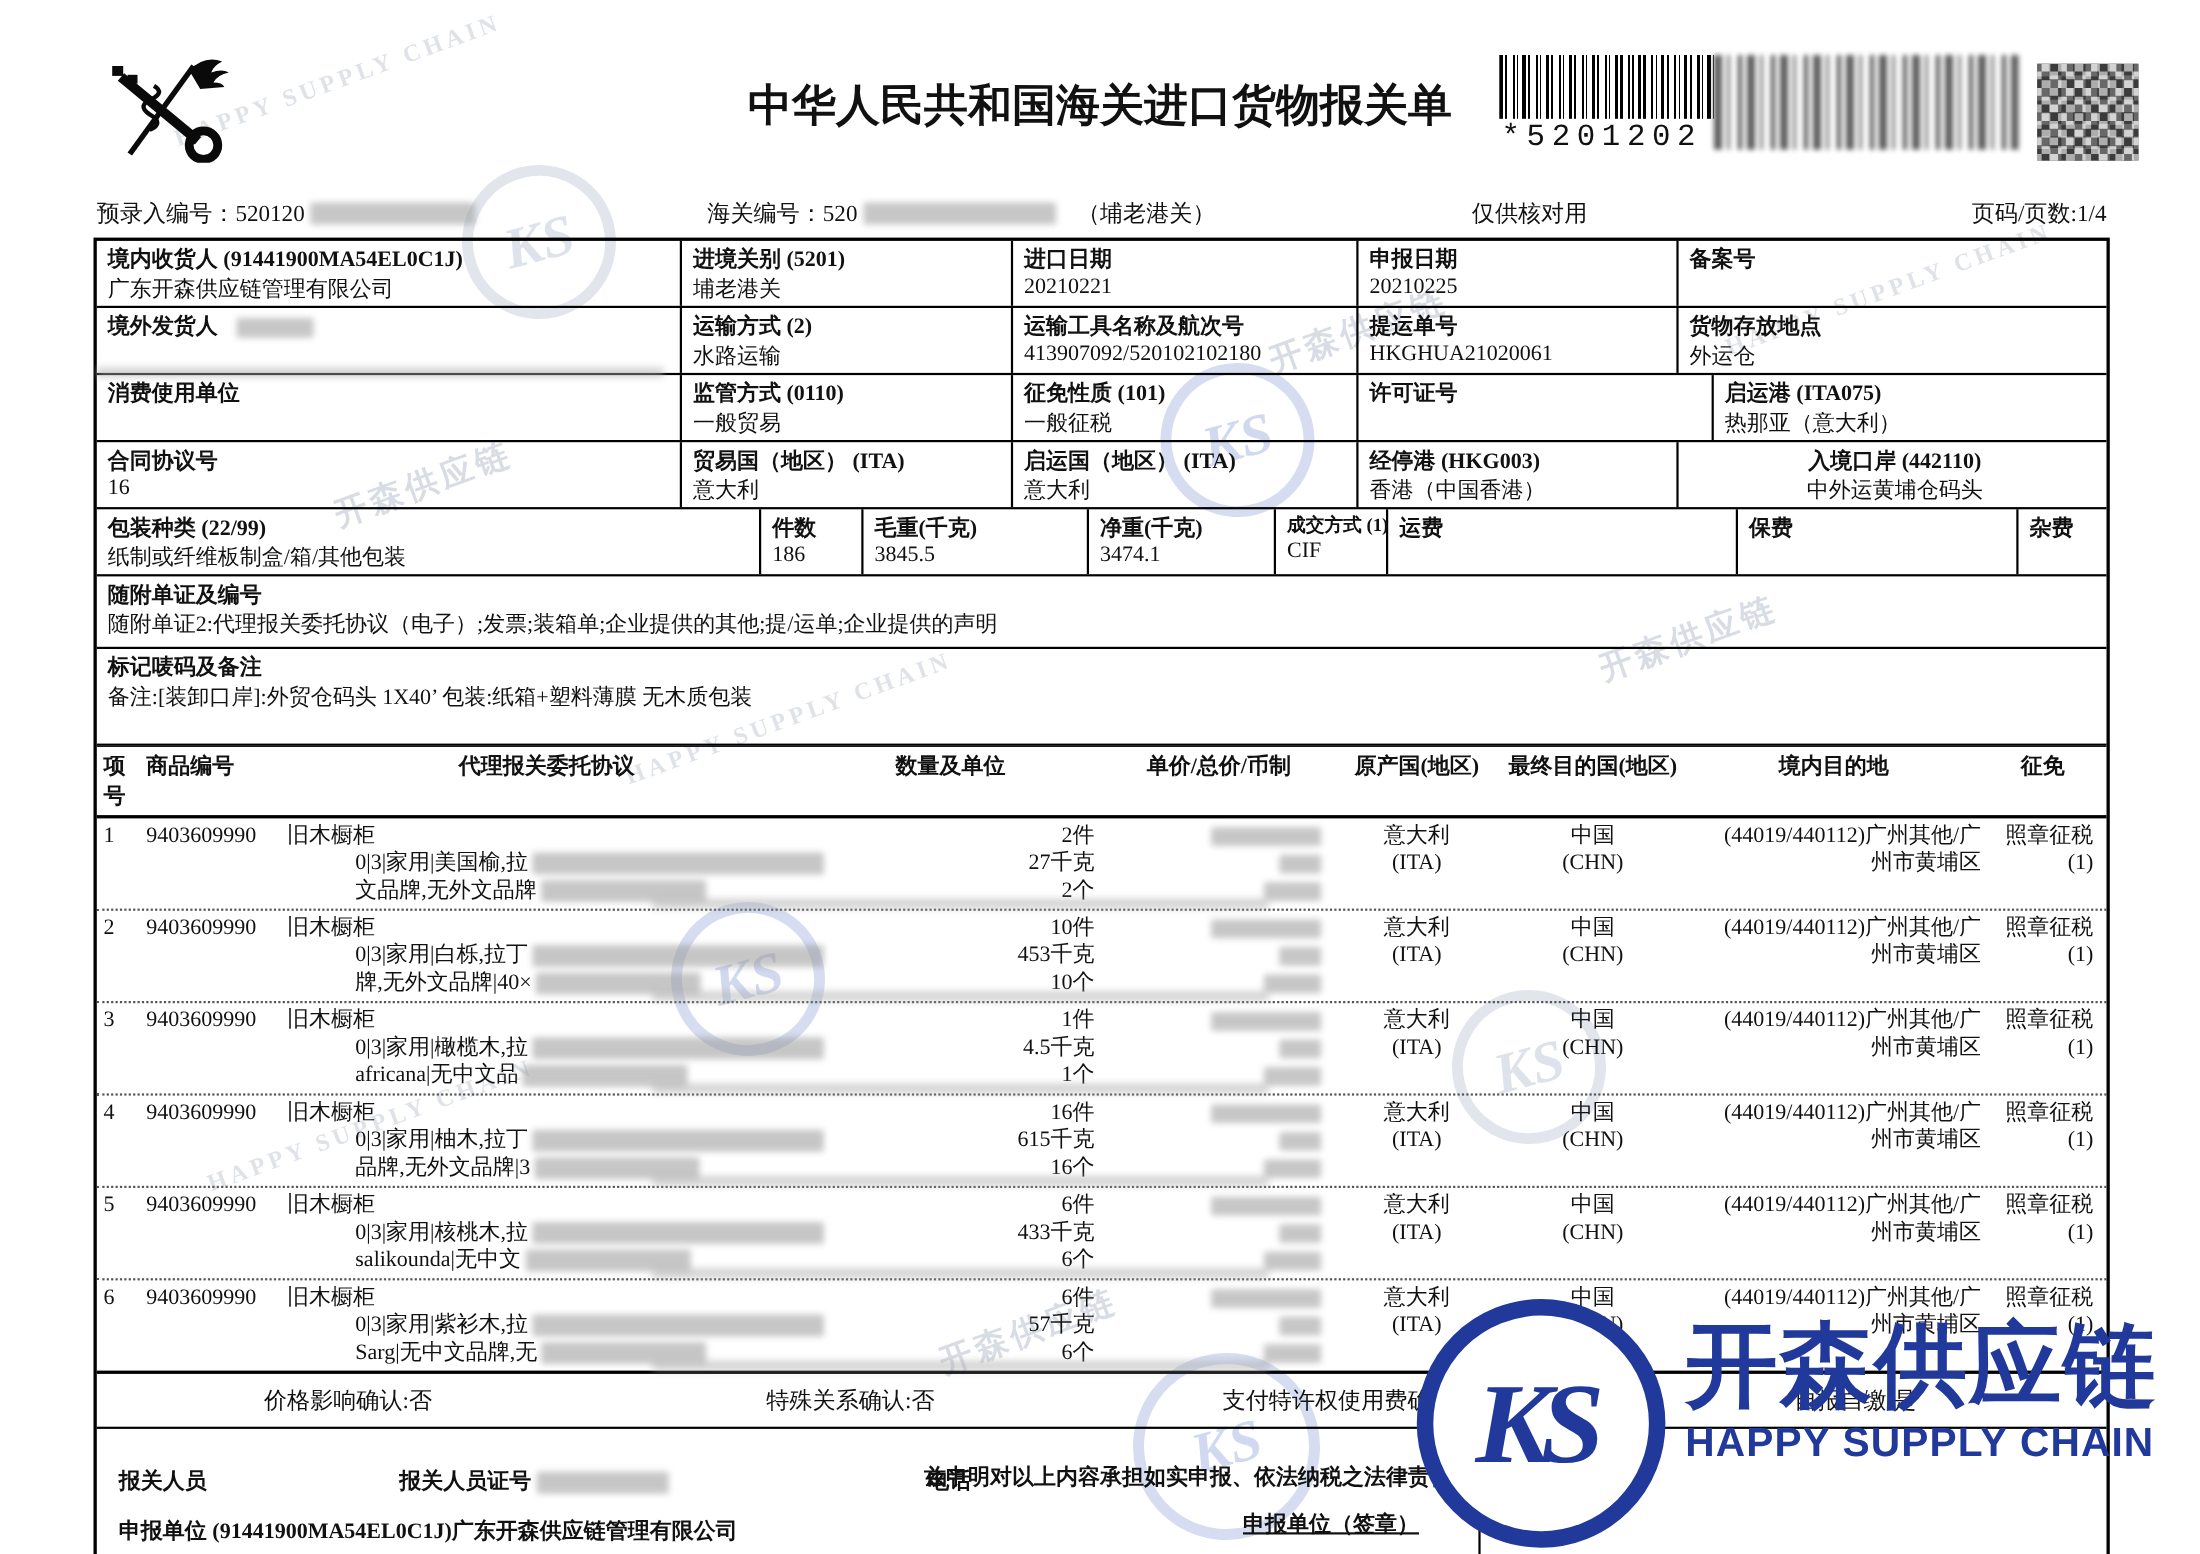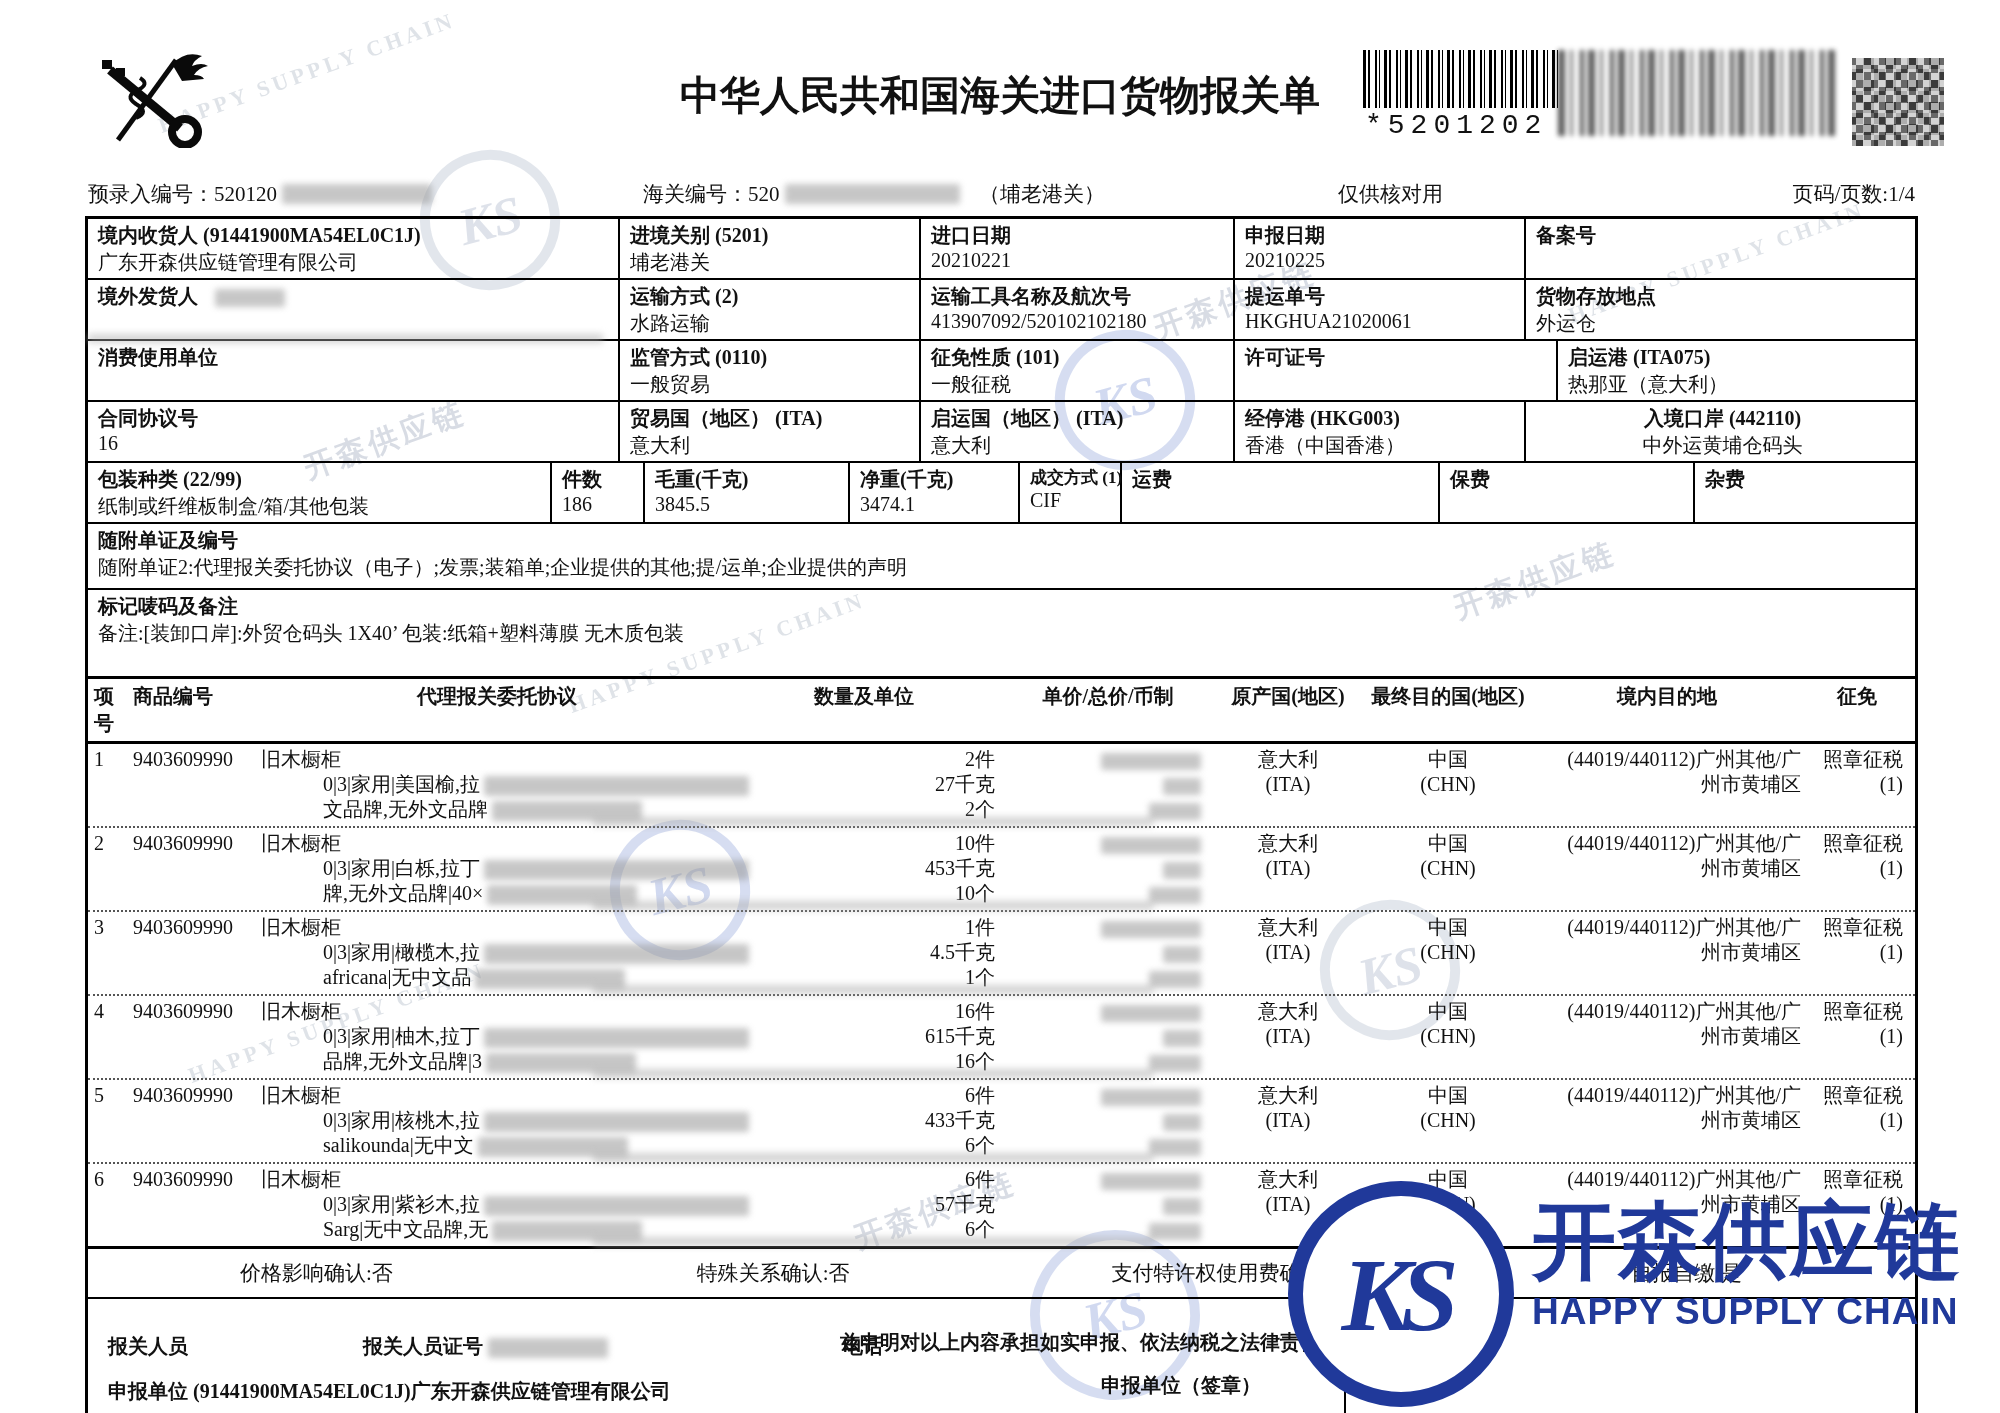--- a/index.html
+++ b/index.html
@@ -70,21 +70,21 @@
   
   .bottom{display:flex;min-height:122px;}
   .b-left{width:1258px;border-right:2px solid #000;box-sizing:border-box;padding:34px 14px 10px 20px;position:relative;}
   .b-right{flex:1;box-sizing:border-box;padding:12px 14px;font-weight:bold;}
   .b-line1{display:flex;}
   .b-line1 .f1{width:255px;font-weight:bold;}
   .b-line1 .f2{width:480px;font-weight:bold;}
   .b-line1 .f3{font-weight:bold;}
   .b-line2{margin-top:18px;font-weight:bold;}
   .b-statement{position:absolute;right:24px;top:30px;text-align:right;font-weight:bold;}
-  .b-sign{margin-top:16px;margin-right:59px;}
+  .b-sign{margin-top:16px;margin-right:30px;text-decoration:underline;}
   
   .corplogo{position:absolute;right:38px;bottom:6px;z-index:3;display:flex;align-items:flex-start;}
   .logo-circle{width:196px;height:196px;border:15px solid #20399a;border-radius:50%;background:#fff;
                display:flex;align-items:center;justify-content:center;}
   .logo-circle span{font-size:104px;font-weight:bold;font-style:italic;color:#20399a;letter-spacing:-10px;
                     font-family:"Liberation Serif",serif;transform:translateX(-6px);}
   .logo-txt{margin-left:18px;padding-top:18px;}
   .logo-cn{font-size:84px;font-weight:bold;color:#20399a;letter-spacing:2px;line-height:1.0;
            font-family:"Liberation Sans","DejaVu Sans",sans-serif;}
   .logo-en{font-size:37px;font-weight:bold;color:#20399a;margin-top:8px;letter-spacing:1px;
@@ -241,21 +241,21 @@
         <div class="lbl">经停港 (HKG003)</div>
         <div class="val">香港（中国香港）</div>
       </div>
       <div class="cell" style="flex:1;text-align:center;">
         <div class="lbl">入境口岸 (442110)</div>
         <div class="val">中外运黄埔仓码头</div>
       </div>
     </div>
 
     <div class="irow" style="min-height:58px;">
-      <div class="cell" style="width:464px;">
+      <div class="cell" style="width:604px;">
         <div class="lbl">包装种类 (22/99)</div>
         <div class="val">纸制或纤维板制盒/箱/其他包装</div>
       </div>
       <div class="cell" style="width:93px;">
         <div class="lbl">件数</div>
         <div class="val">186</div>
       </div>
       <div class="cell" style="width:205px;">
         <div class="lbl">毛重(千克)</div>
         <div class="val">3845.5</div>

